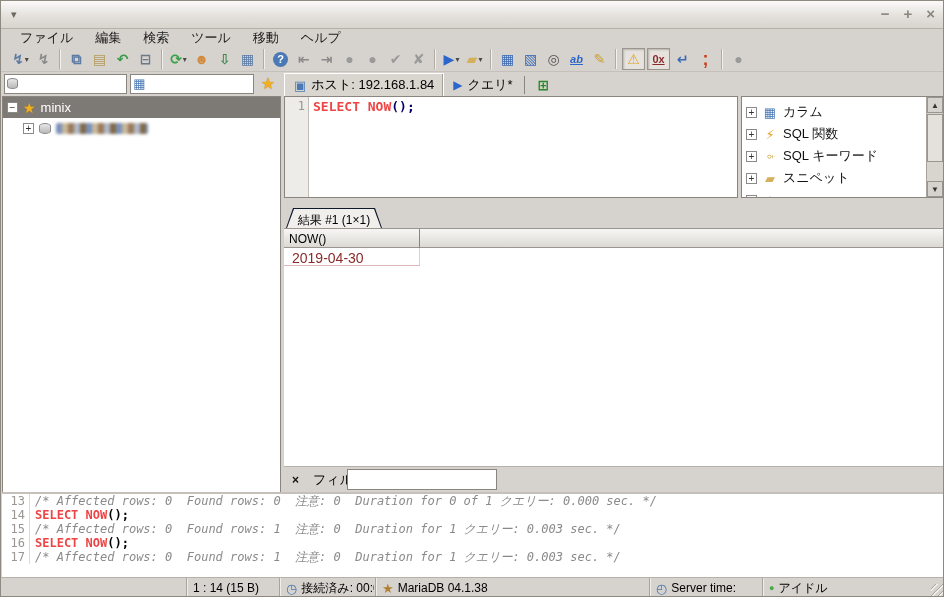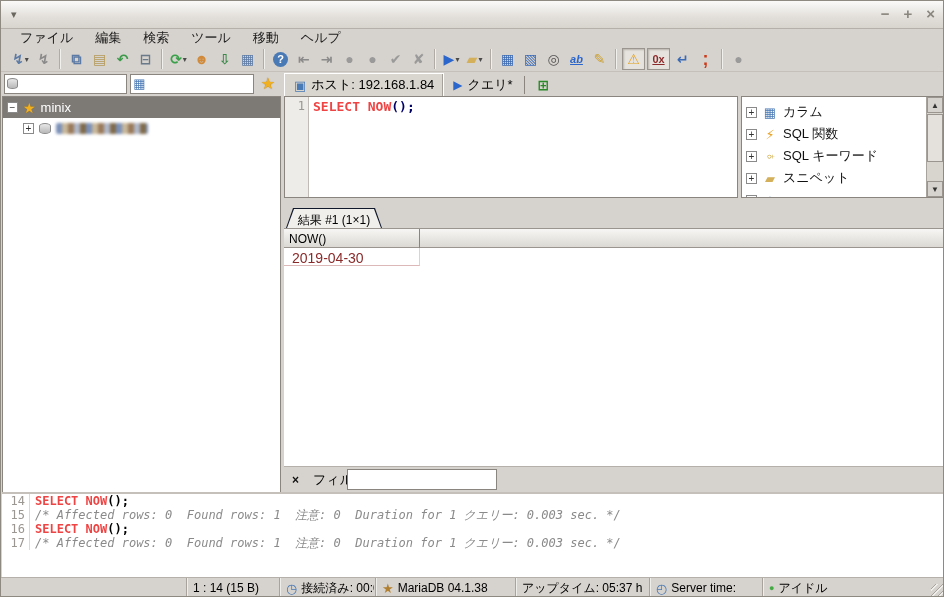--- a/index.html
+++ b/index.html
@@ -358,20 +358,24 @@
     <div class="gridfill"></div>
 
     <div class="filterbar2">
       <span class="fclose">×</span>
       <span class="flabel">フィル</span>
       <input value="" style="">
     </div>
   </div>
 
   <div class="logarea">
+    <div class="logline">
+      <span class="lnum">13</span>
+      <span class="ltext lcomment">/* Affected rows: 0  Found rows: 0  注意: 0  Duration for 0 of 1 クエリー: 0.000 sec. */</span>
+    </div>
     <div class="logline lsql">
       <span class="lnum">14</span>
       <span class="ltext"><span class="kw">SELECT NOW</span><span class="punct">();</span></span>
     </div>
     <div class="logline">
       <span class="lnum">15</span>
       <span class="ltext lcomment">/* Affected rows: 0  Found rows: 1  注意: 0  Duration for 1 クエリー: 0.003 sec. */</span>
     </div>
     <div class="logline lsql">
       <span class="lnum">16</span>
@@ -388,23 +392,20 @@
       <span>1 : 14 (15 B)</span>
     </div>
     <div class="sbsec" style="left:278px; width:95px;">
       <span class="sbico-clock">◷</span>
       <span>接続済み: 00:0</span>
     </div>
     <div class="sbsec" style="left:374px; width:139px;">
       <span class="sbico-seal">★</span>
       <span>MariaDB 04.1.38</span>
     </div>
-    <div class="sbsec" style="left:514px; width:133px;">
-      <span>アップタイム: 05:37 h</span>
-    </div>
     <div class="sbsec" style="left:648px; width:112px;">
       <span class="sbico-clock">◴</span>
       <span>Server time:</span>
     </div>
     <div class="sbsec" style="left:761px; width:168px;">
       <span class="sbico-dot">●</span>
       <span>アイドル</span>
     </div>
     <div class="grip"></div>
   </div>

